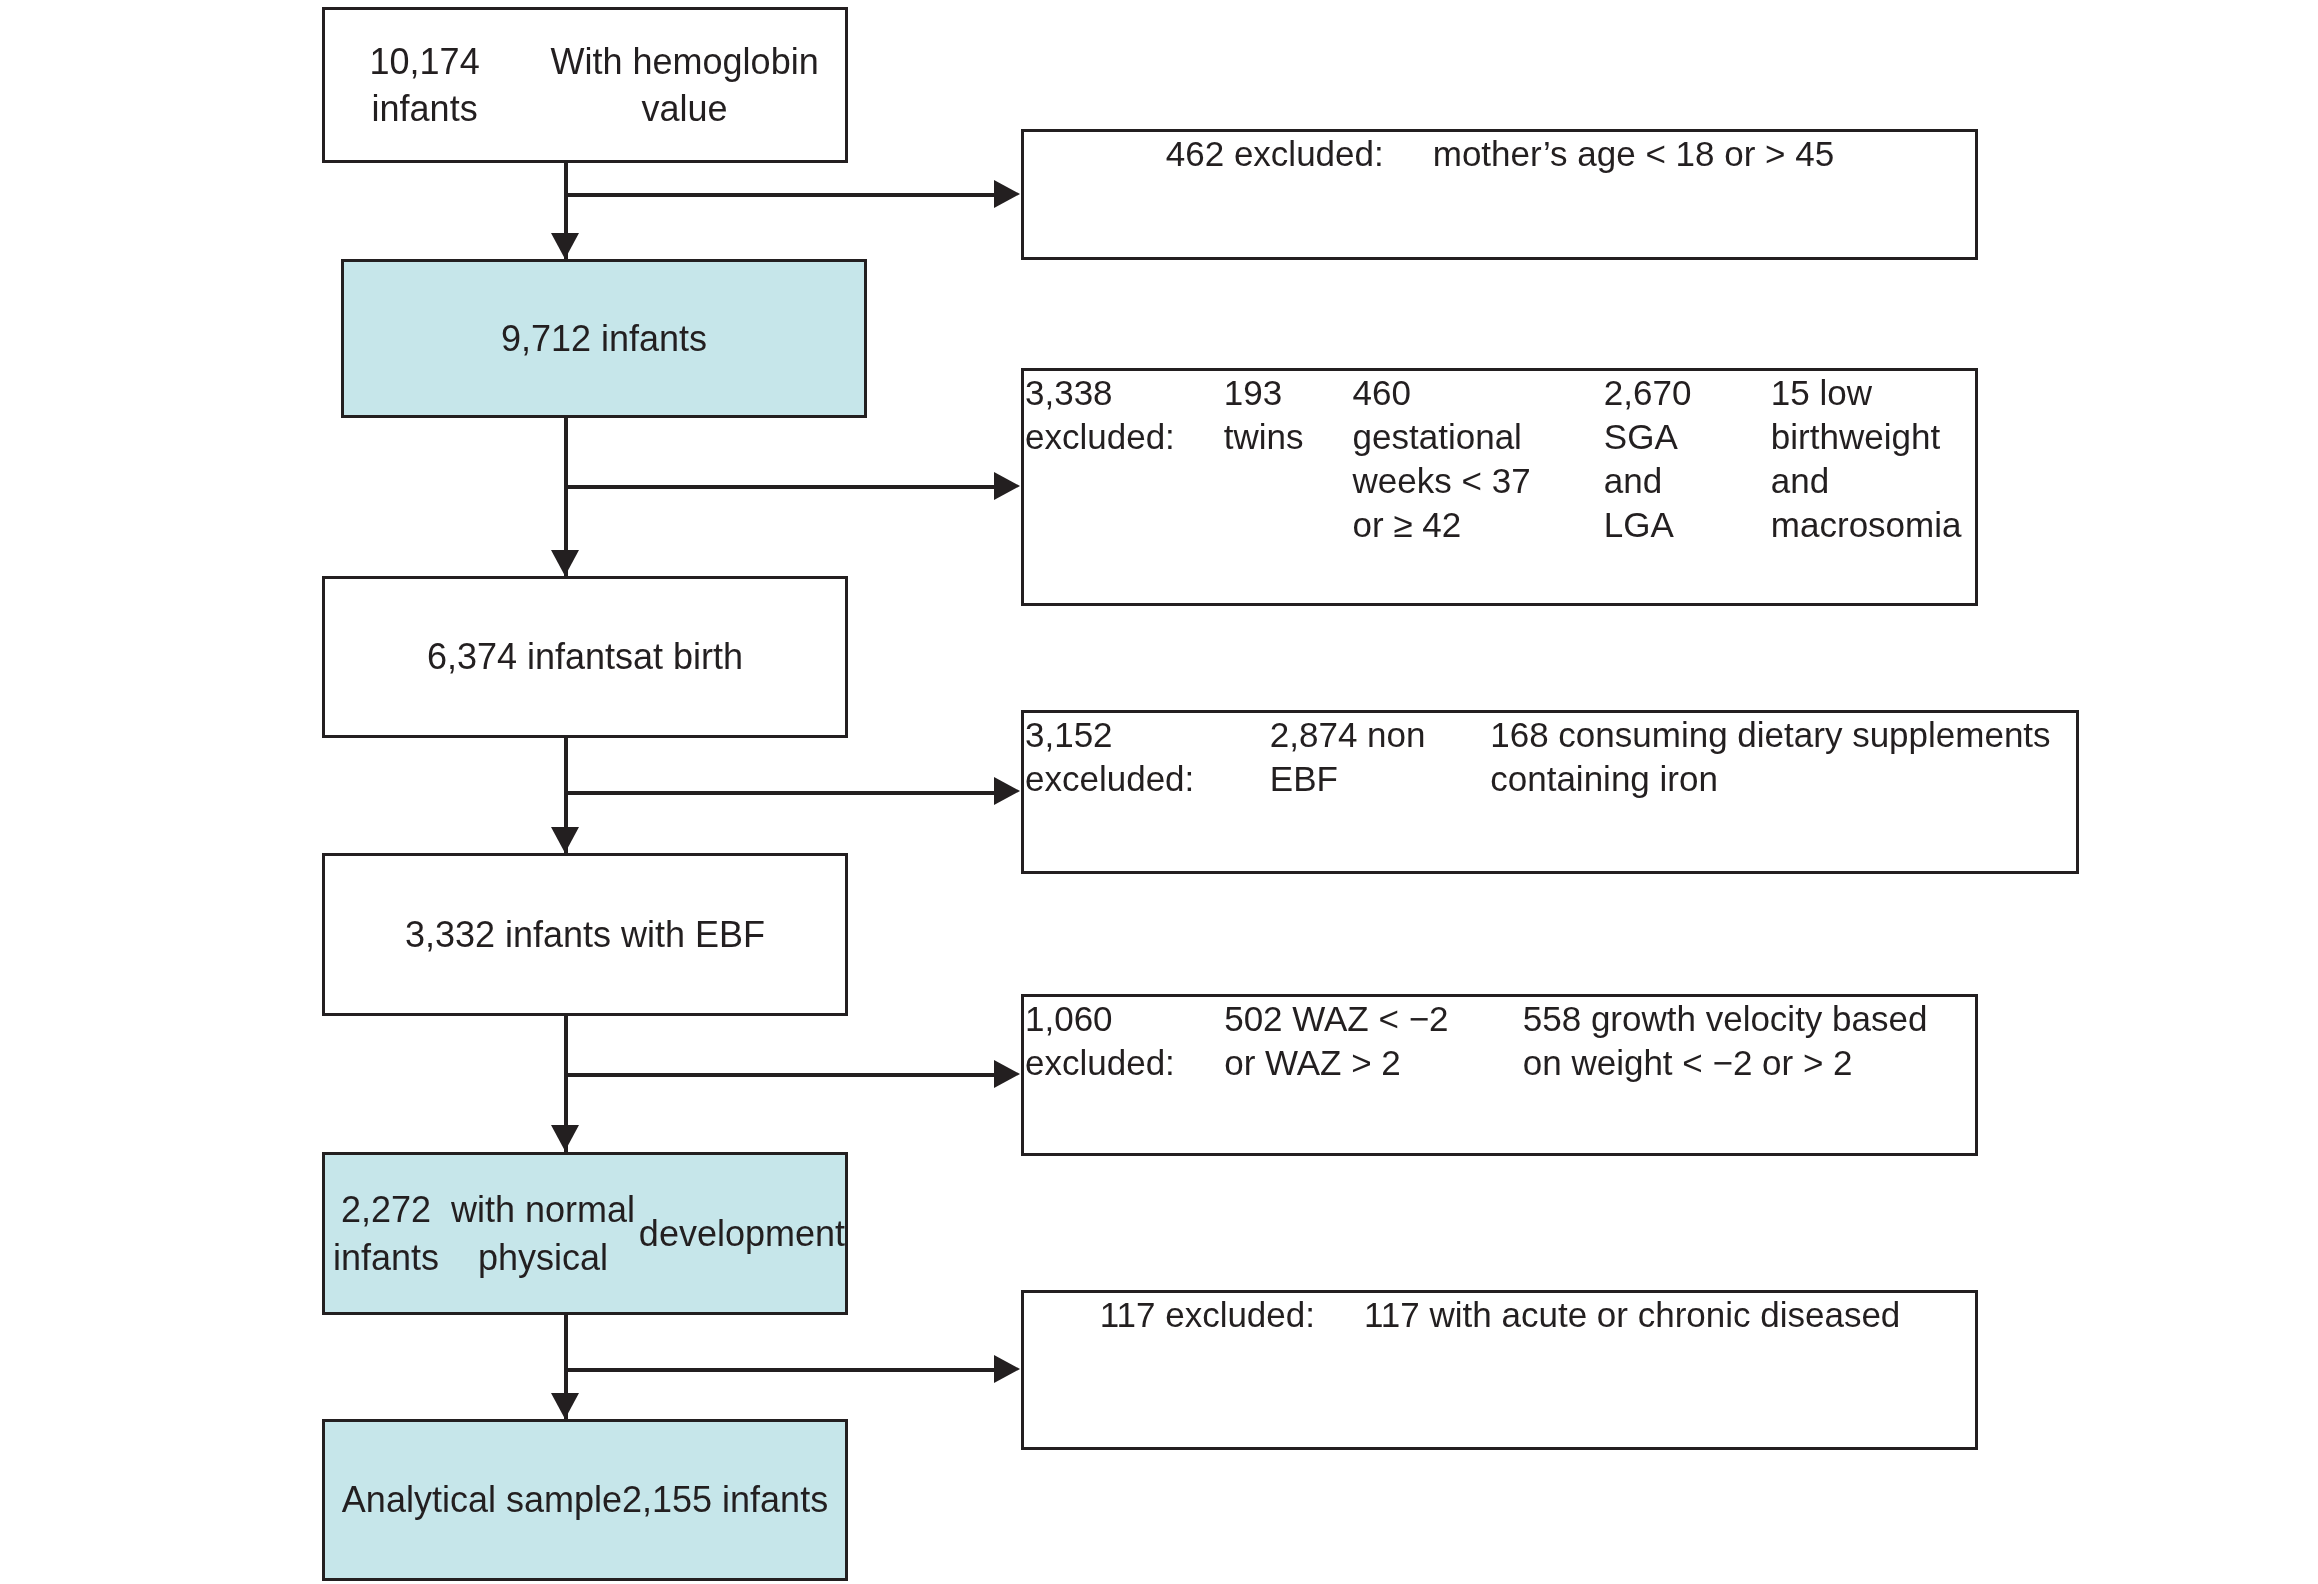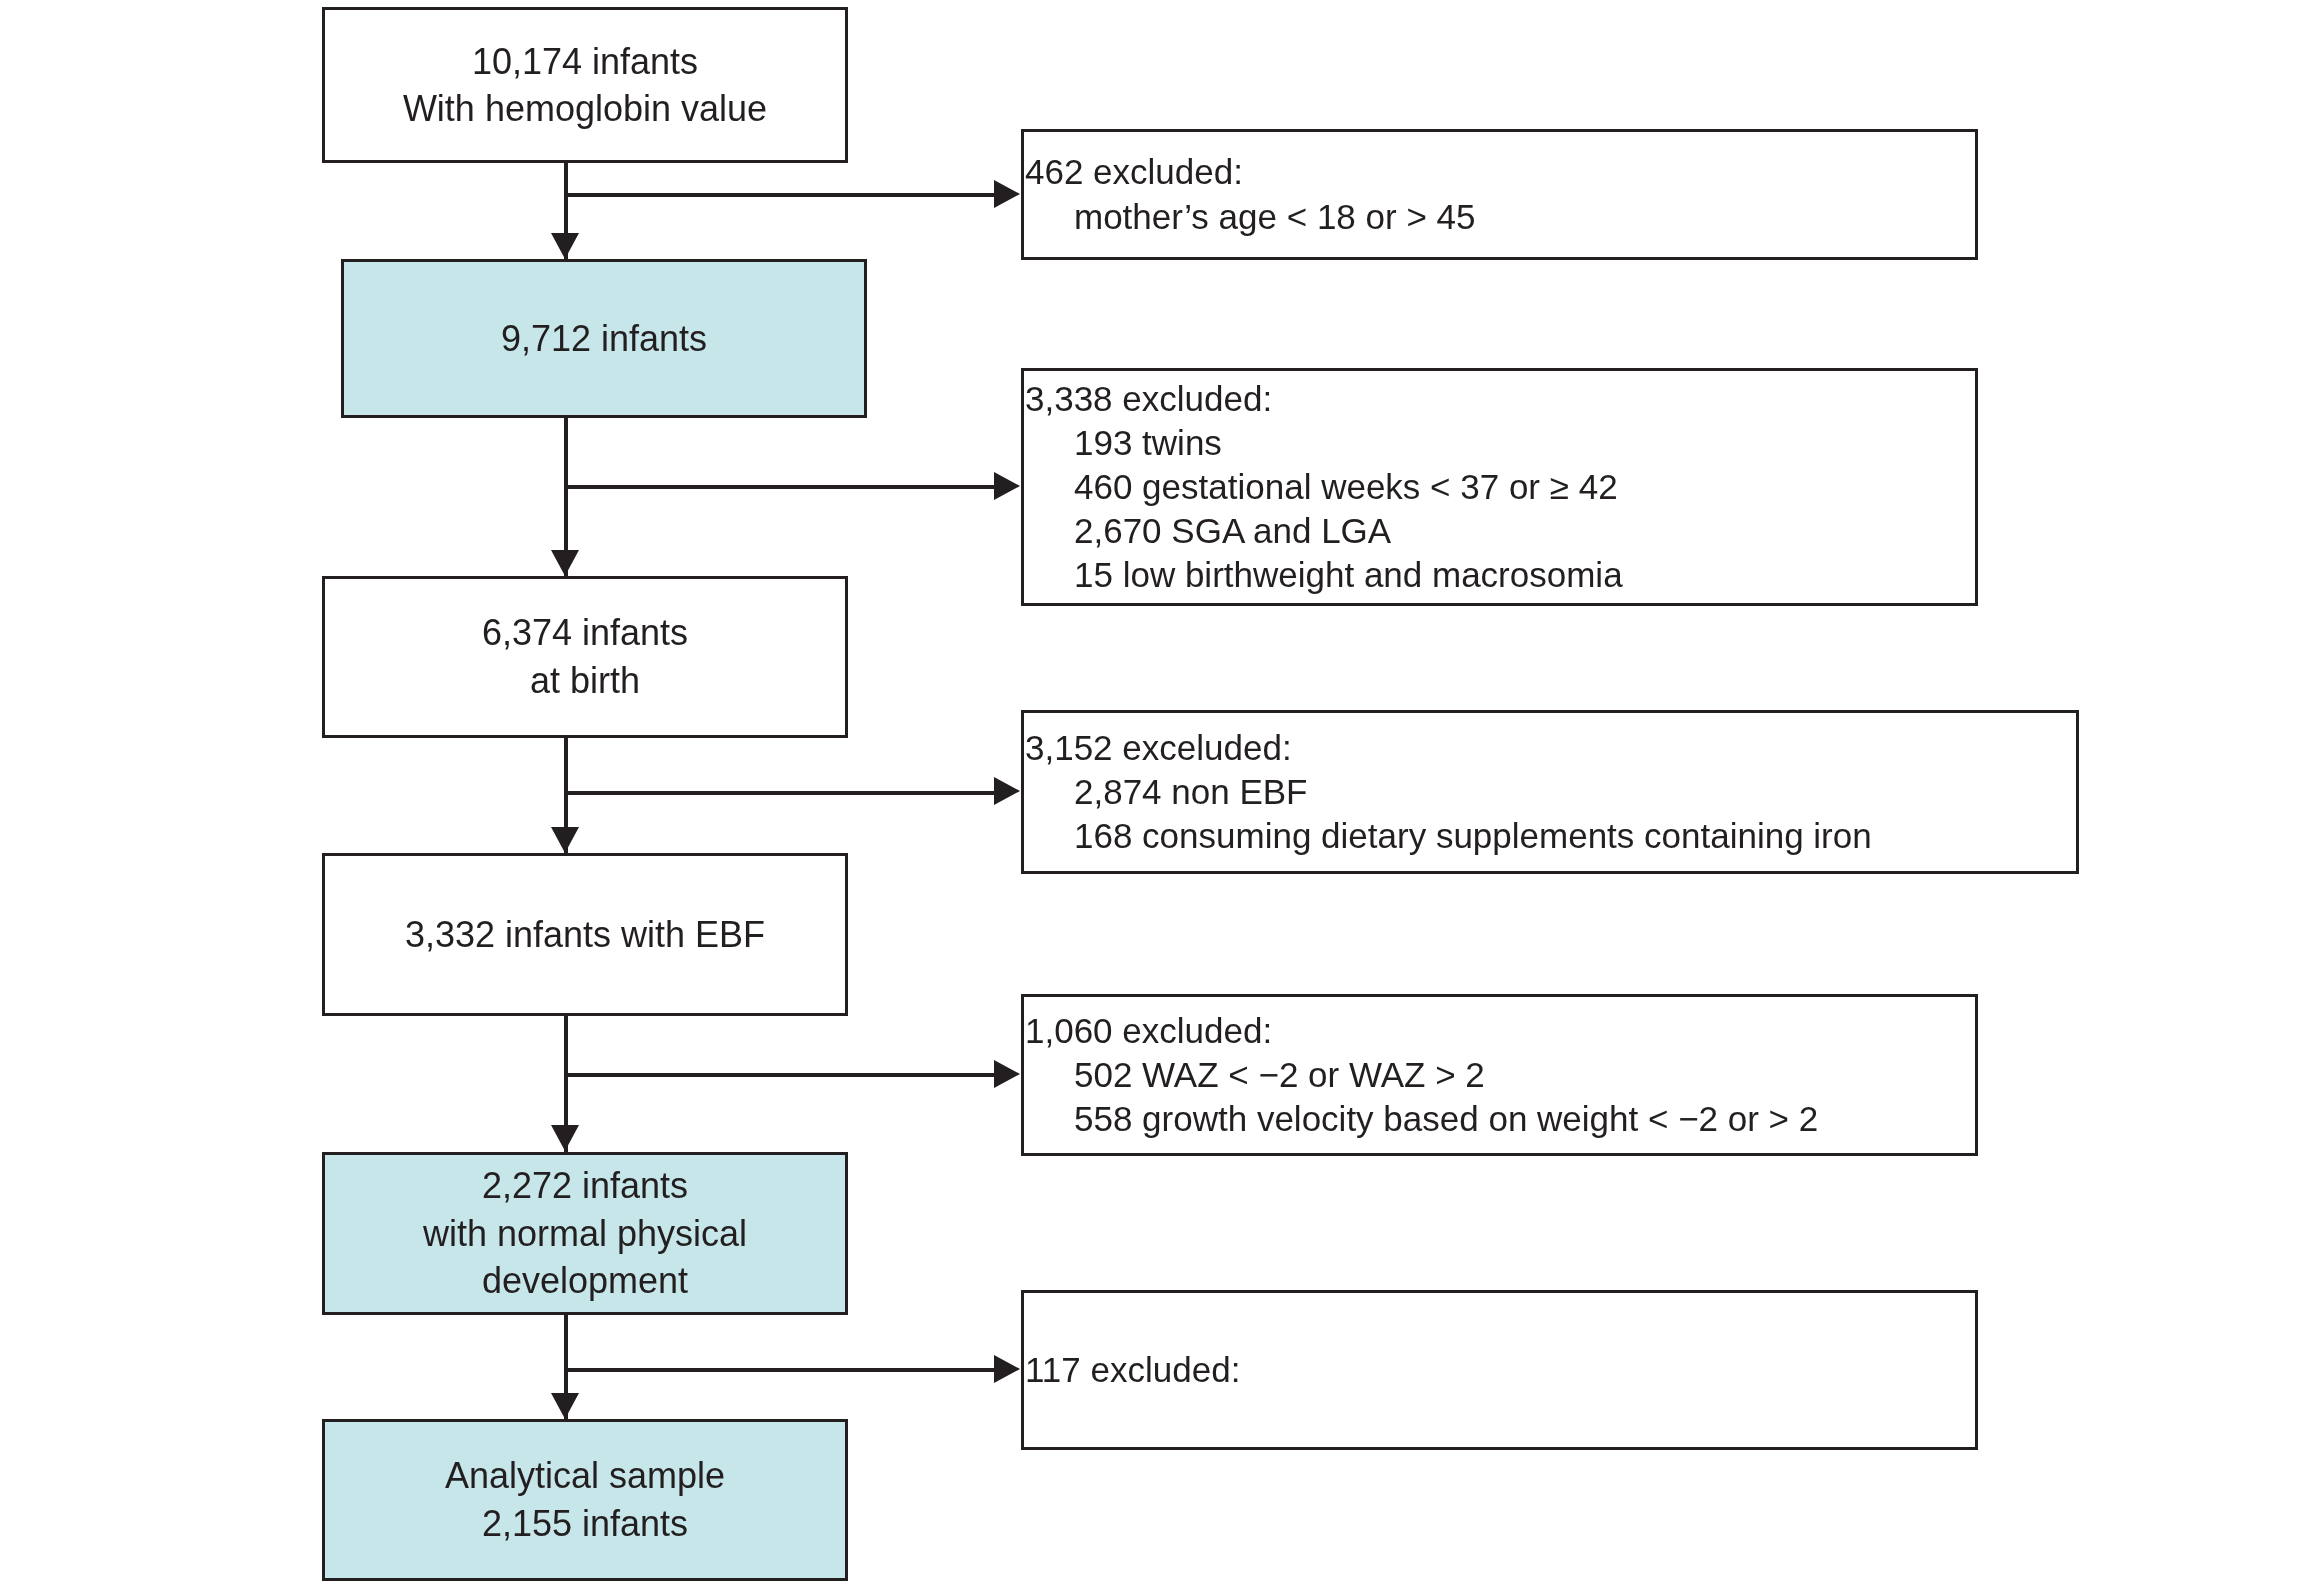--- a/index.html
+++ b/index.html
@@ -11,21 +11,21 @@
     font-family: "Liberation Sans", sans-serif;
     color: #231f20;
     overflow: hidden;
   }
   .box {
     position: absolute;
     border: 3.7px solid #231f20;
     box-sizing: border-box;
     background: #ffffff;
     display: flex;
-    flex-direction: column;
+    flex-direction: row;
     justify-content: center;
   }
   .main {
     align-items: center;
     text-align: center;
     font-size: 36px;
     line-height: 1.33;
   }
   .main.hl { background: #c6e6ea; }
   .excl {
@@ -108,20 +108,21 @@
   </div>
 
   <div class="box excl" style="left:1021px; top:994px; width:957px; height:162px;">
     <div class="hdr">1,060 excluded:</div>
     <div class="item">502 WAZ &lt; −2 or WAZ &gt; 2</div>
     <div class="item">558 growth velocity based on weight &lt; −2 or &gt; 2</div>
   </div>
 
   <div class="box excl" style="left:1021px; top:1290px; width:957px; height:160px;">
     <div class="hdr">117 excluded:</div>
+    <div class="item">117 with acute or chronic diseased</div>
   </div>
 
   <div class="vline" style="top:163px; height:96px;"></div>
   <div class="vline" style="top:418px; height:158px;"></div>
   <div class="vline" style="top:738px; height:115px;"></div>
   <div class="vline" style="top:1016px; height:136px;"></div>
   <div class="vline" style="top:1315px; height:104px;"></div>
 
   <div class="arrow-down" style="top:233px;"></div>
   <div class="arrow-down" style="top:550px;"></div>

